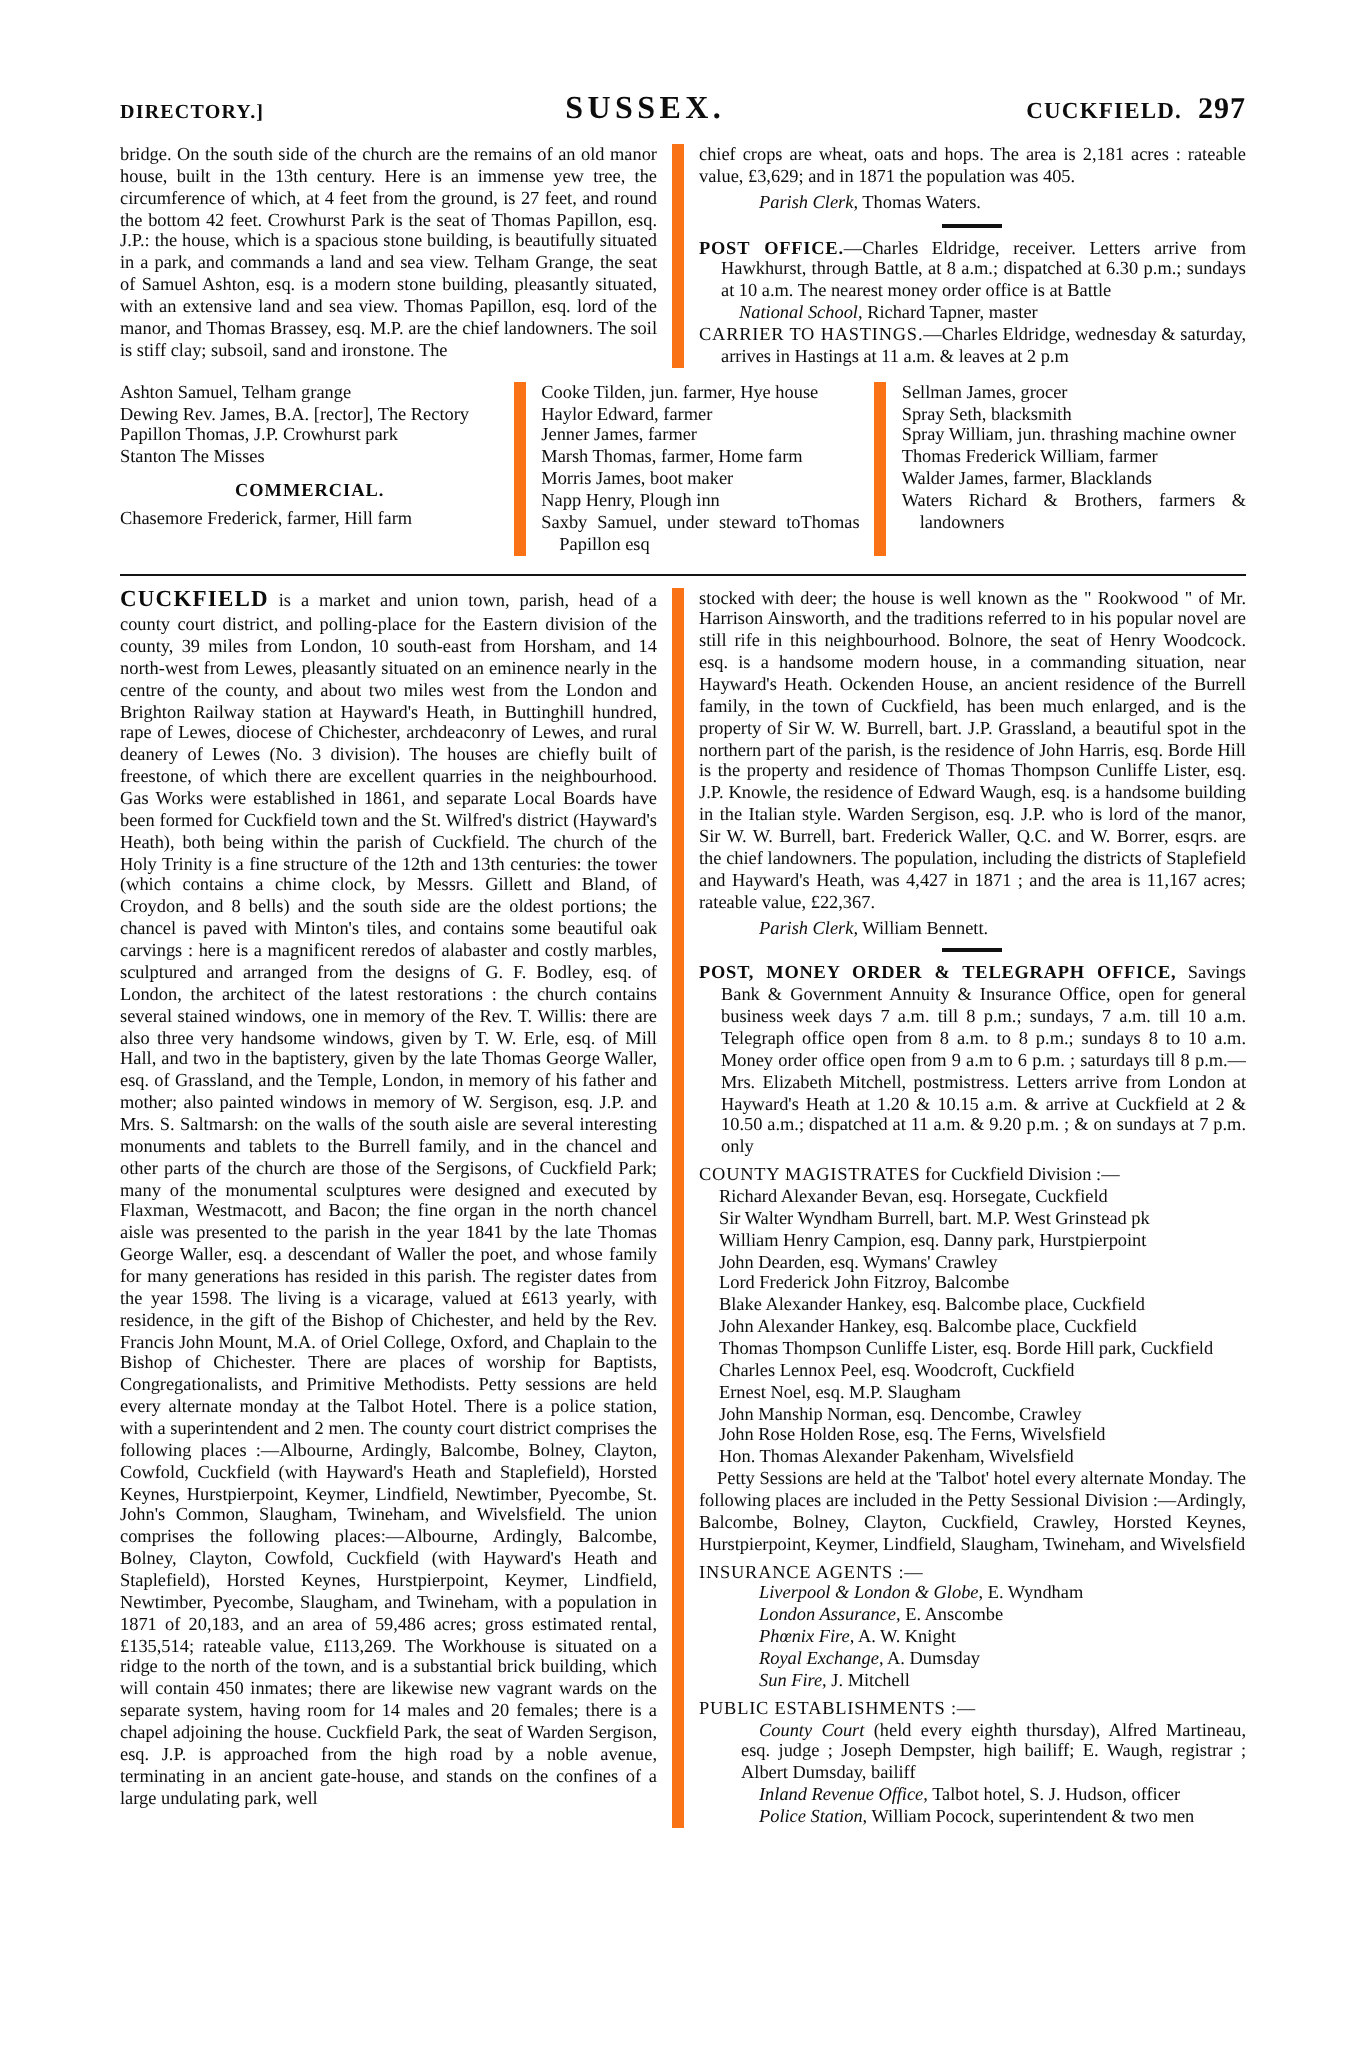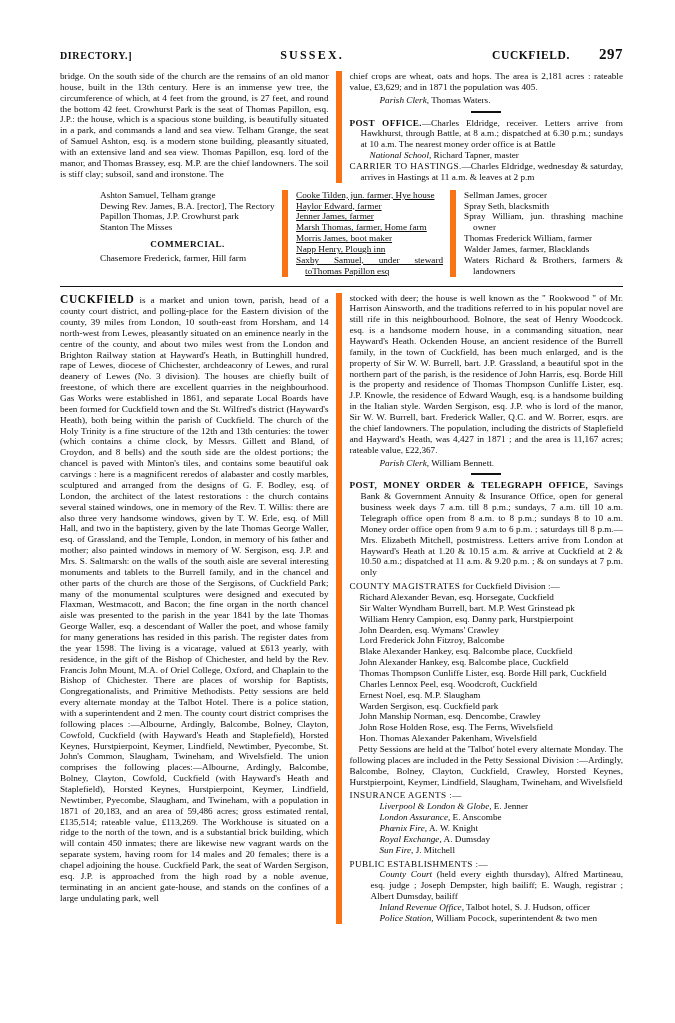--- a/index.html
+++ b/index.html
@@ -10,22 +10,22 @@
     -webkit-font-smoothing:none;
   }
   .page{position:relative;width:675px;height:1023px;box-sizing:border-box;padding:0;}
 
   
   .runhead{
     display:flex;align-items:baseline;
     margin:46px 52px 0 60px;
   }
   .rh-left{flex:0 0 auto;font-variant:small-caps;font-size:10px;letter-spacing:.6px;font-weight:700;}
-  .rh-center{flex:1 1 auto;text-align:center;font-size:12px;font-weight:700;letter-spacing:2.2px;}
-  .rh-right{flex:0 0 auto;display:flex;align-items:baseline;gap:29px;}
+  .rh-center{flex:1 1 auto;text-align:center;font-size:16px;font-weight:700;letter-spacing:2.2px;}
+  .rh-right{flex:0 0 auto;display:flex;align-items:baseline;gap:8px;}
   .rh-place{font-variant:small-caps;font-size:11.5px;letter-spacing:.6px;font-weight:700;}
   .rh-folio{font-size:15px;font-weight:700;letter-spacing:.5px;}
 
   
   .cols{
     display:flex;
     margin:6px 52px 0 60px;
     font-size:9.2px;line-height:1.18;
     text-align:justify;
   }
@@ -91,33 +91,33 @@
         <span class="it">National School,</span>
         <span>Richard Tapner, master</span>
       </p>
       <p class="hang2">
         <span class="sc">CARRIER TO HASTINGS.</span><span>—Charles Eldridge, wednesday &amp; saturday, arrives in Hastings at 11 a.m. &amp; leaves at 2 p.m</span>
       </p>
     </div>
   </div>
 
   <div class="cols" style="margin-top:7px;">
-    <div class="col left" style="width:36%;margin-left:40px;">
+    <div class="col left" style="width:36%;">
       <div>
         <p class="listline">Ashton Samuel, Telham grange</p>
         <p class="listline">Dewing Rev. James, B.A. [rector], The Rectory</p>
         <p class="listline">Papillon Thomas, J.P. Crowhurst park</p>
         <p class="listline">Stanton The Misses</p>
       </div>
       <div class="gap"></div>
       <p class="center scb">COMMERCIAL.</p>
       <div class="gap-s"></div>
       <p class="listline">Chasemore Frederick, farmer, Hill farm</p>
     </div>
-    <div class="col left" style="width:32%;padding-left:8px;text-decoration:underline;">
+    <div class="col left" style="width:32%;padding-left:8px;">
       <p class="listline">Cooke Tilden, jun. farmer, Hye house</p>
       <p class="listline">Haylor Edward, farmer</p>
       <p class="listline">Jenner James, farmer</p>
       <p class="listline">Marsh Thomas, farmer, Home farm</p>
       <p class="listline">Morris James, boot maker</p>
       <p class="listline">Napp Henry, Plough inn</p>
       <p class="listline">Saxby Samuel, under steward toThomas Papillon esq</p>
     </div>
     <div class="col right" style="width:32%;">
       <p class="listline">Sellman James, grocer</p>
@@ -161,32 +161,31 @@
         <p class="listline">Richard Alexander Bevan, esq. Horsegate, Cuckfield</p>
         <p class="listline">Sir Walter Wyndham Burrell, bart. M.P. West Grinstead pk</p>
         <p class="listline">William Henry Campion, esq. Danny park, Hurstpierpoint</p>
         <p class="listline">John Dearden, esq. Wymans' Crawley</p>
         <p class="listline">Lord Frederick John Fitzroy, Balcombe</p>
         <p class="listline">Blake Alexander Hankey, esq. Balcombe place, Cuckfield</p>
         <p class="listline">John Alexander Hankey, esq. Balcombe place, Cuckfield</p>
         <p class="listline">Thomas Thompson Cunliffe Lister, esq. Borde Hill park, Cuckfield</p>
         <p class="listline">Charles Lennox Peel, esq. Woodcroft, Cuckfield</p>
         <p class="listline">Ernest Noel, esq. M.P. Slaugham</p>
-        <p class="listline">Warden Sergison, esq. Cuckfield park</p>
         <p class="listline">John Manship Norman, esq. Dencombe, Crawley</p>
         <p class="listline">John Rose Holden Rose, esq. The Ferns, Wivelsfield</p>
         <p class="listline">Hon. Thomas Alexander Pakenham, Wivelsfield</p>
       </div>
       <p class="para" style="text-indent:9px;">Petty Sessions are held at the 'Talbot' hotel every alternate Monday. The following places are included in the Petty Sessional Division :—Ardingly, Balcombe, Bolney, Clayton, Cuckfield, Crawley, Horsted Keynes, Hurstpierpoint, Keymer, Lindfield, Slaugham, Twineham, and Wivelsfield</p>
 
       <div class="gap-s"></div>
 
       <p class="para sc">INSURANCE AGENTS :—</p>
       <div class="indent1">
-        <p class="listline"><span class="it">Liverpool &amp; London &amp; Globe,</span> <span>E. Jenner</span></p>
+        <p class="listline"><span class="it">Liverpool &amp; London &amp; Globe,</span> <span>E. Wyndham</span></p>
         <p class="listline"><span class="it">London Assurance,</span> <span>E. Anscombe</span></p>
         <p class="listline"><span class="it">Phœnix Fire,</span> <span>A. W. Knight</span></p>
         <p class="listline"><span class="it">Royal Exchange,</span> <span>A. Dumsday</span></p>
         <p class="listline"><span class="it">Sun Fire,</span> <span>J. Mitchell</span></p>
       </div>
 
       <div class="gap-s"></div>
 
       <p class="para sc">PUBLIC ESTABLISHMENTS :—</p>
       <div class="indent1">

